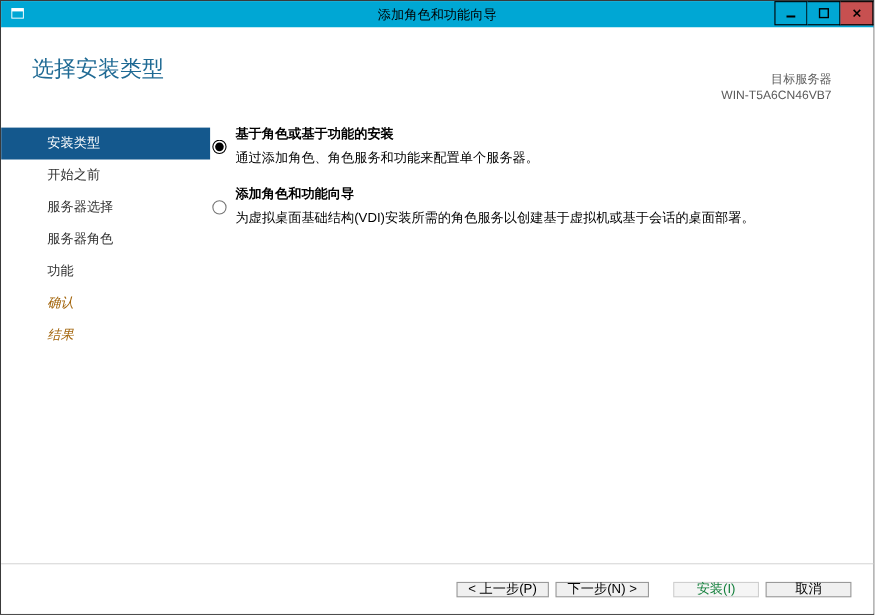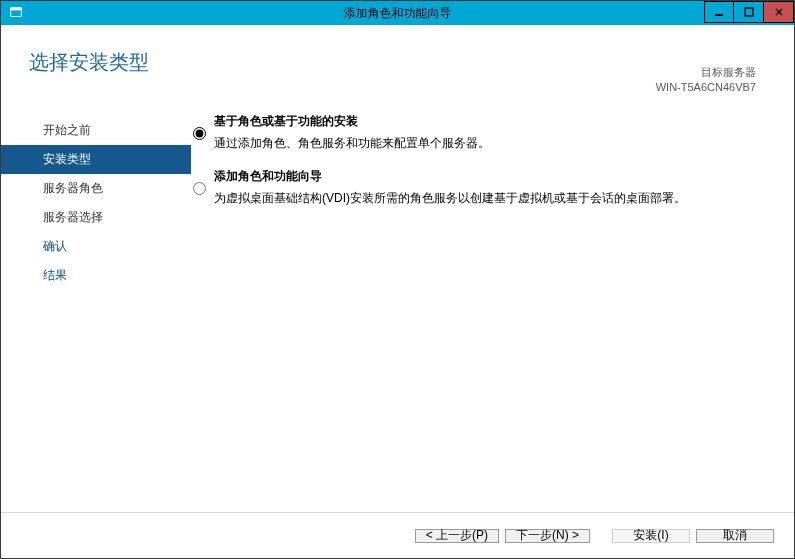--- a/index.html
+++ b/index.html
@@ -117,22 +117,23 @@
     font-size: 12px;
     padding: 6px 10px 6px 42px;
     color: #323232;
     cursor: pointer;
   }
   .nav-item.selected {
     background: #14588d;
     color: #fff;
   }
   .nav-item.disabled {
-    color: #0c4a6e;
+    color: #a16207;
     cursor: default;
+    font-style: italic;
   }
 
   
   .content {
     flex: 1;
     padding-top: 2px;
   }
   .instruction {
     font-size: 12px;
     color: #000;
@@ -178,21 +179,21 @@
     font-size: 12px;
     color: #000;
     padding: 0 10px;
     display: inline-flex;
     align-items: center;
     justify-content: center;
     cursor: pointer;
     font-family: inherit;
   }
   .btn:disabled, .btn.disabled {
-    color: #000000;
+    color: #15803d;
     border-color: #cfcfcf;
     background: #f5f5f5;
     cursor: default;
   }
   .btn-spacer { width: 10px; }
 </style>
 </head>
 <body>
 
 <div class="window">
@@ -229,24 +230,25 @@
     <div class="header">
       <div class="page-title">选择安装类型</div>
       <div class="target">
         <div>目标服务器</div>
         <div>WIN-T5A6CN46VB7</div>
       </div>
     </div>
 
     <div class="layout">
       <div class="sidebar">
+        <div class="nav-item selected">安装类型</div>
         <div class="nav-item">开始之前</div>
-        <div class="nav-item selected">安装类型</div>
+        <div class="nav-item">服务器选择</div>
         <div class="nav-item">服务器角色</div>
-        <div class="nav-item">服务器选择</div>
+        <div class="nav-item">功能</div>
         <div class="nav-item disabled">确认</div>
         <div class="nav-item disabled">结果</div>
       </div>
 
       <div class="content">
 
         <label class="option-row">
           <input type="radio" name="itype" checked="" style="">
           <span>
             <span class="opt-label">基于角色或基于功能的安装</span>

